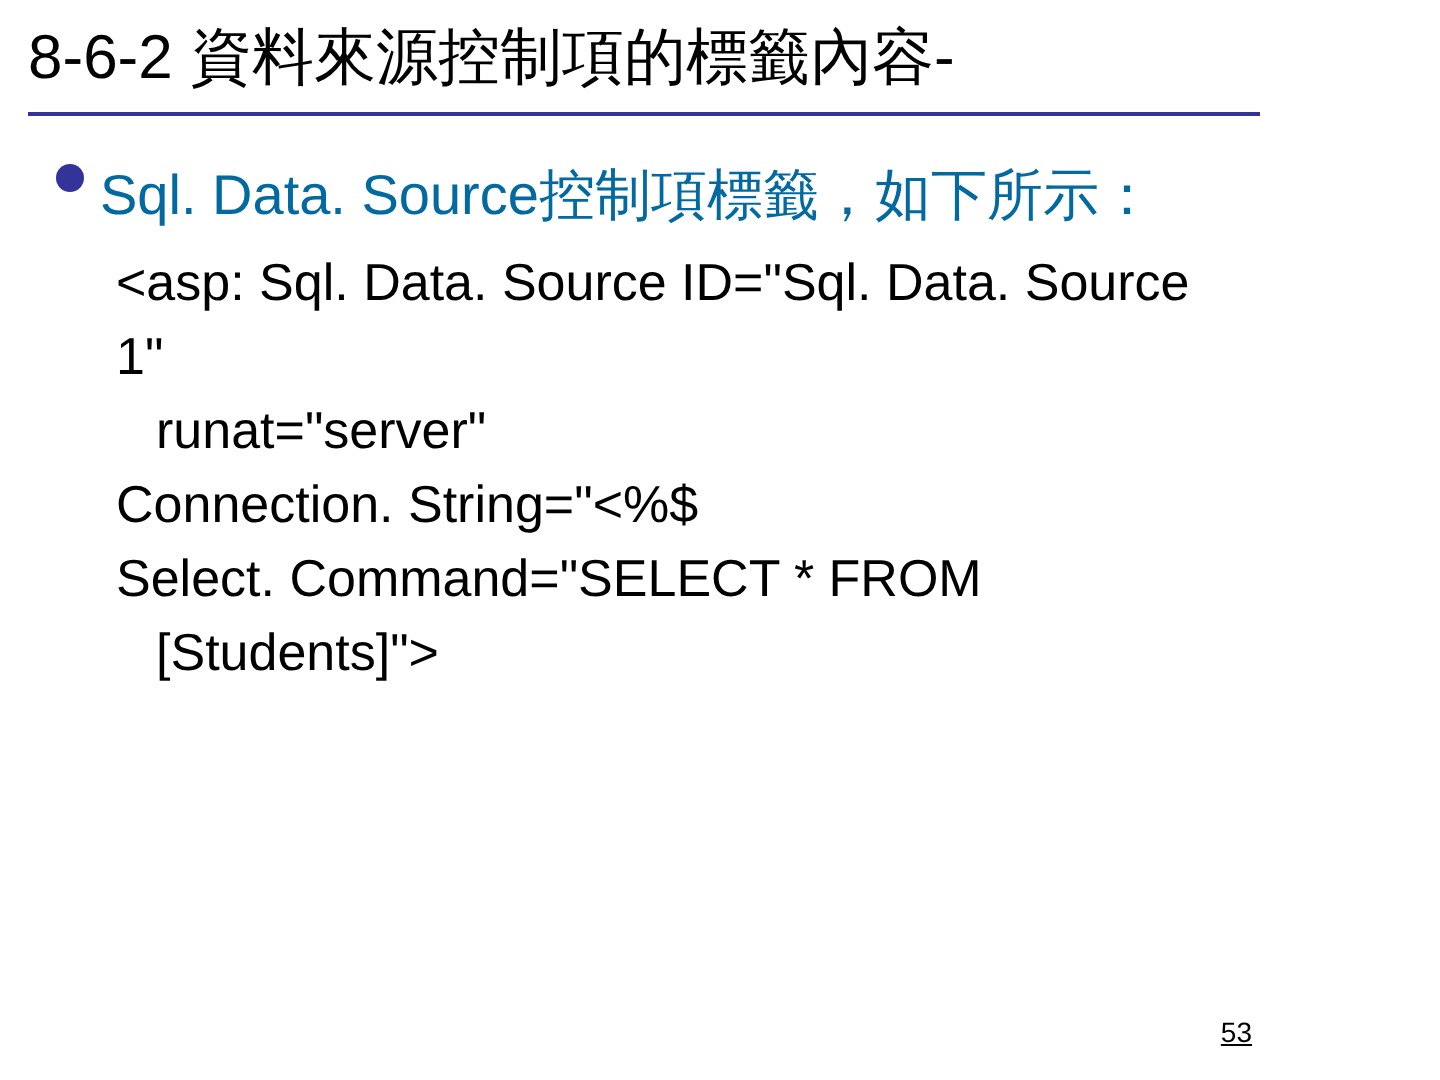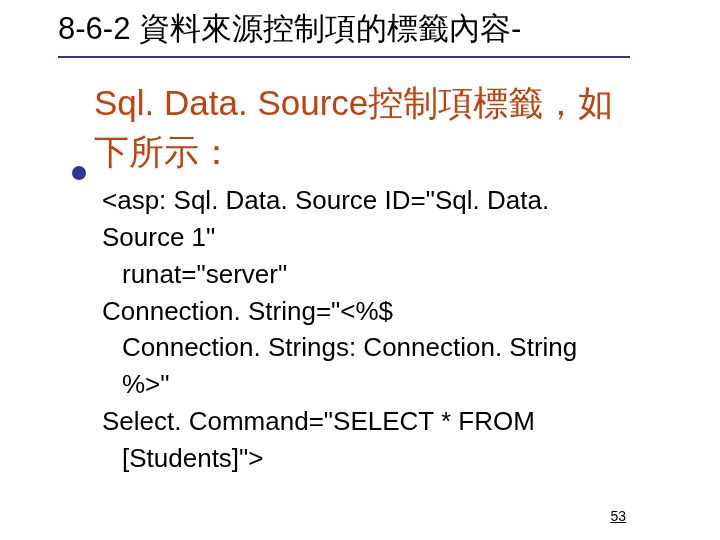--- a/index.html
+++ b/index.html
@@ -9,40 +9,39 @@
     height: 540px;
     background: #ffffff;
     font-family: Arial, "Microsoft JhengHei", "PMingLiU", sans-serif;
     overflow: hidden;
   }
   .slide {
     width: 644px;
     height: 540px;
     position: relative;
     box-sizing: border-box;
-    padding-left: 44px;
   }
   .title-block {
     padding: 8px 14px 2px 14px;
     font-size: 31px;
     color: #000;
     line-height: 1.35;
   }
   .title-underline {
     margin: 4px 14px 0 14px;
     border-bottom: 2px solid #333399;
   }
   .body {
     padding: 20px 24px 0 28px;
   }
   .bullet-line {
     display: flex;
-    align-items: flex-end;
-    font-size: 35px;
-    color: #c2410c;
+    align-items: flex-start;
+    font-size: 28px;
+    color: #0369a1;
     line-height: 1.4;
   }
   .bullet-dot {
     width: 14px;
     height: 14px;
     border-radius: 50%;
     background: #333399;
     flex: 0 0 14px;
     margin-right: 8px;
     position: relative;
@@ -78,20 +77,19 @@
   <div class="body">
     <div class="bullet-line">
       <span class="bullet-dot"></span>
       <span>Sql. Data. Source控制項標籤，如下所示：</span>
     </div>
 
     <div class="code-block">
       <div>&lt;asp: Sql. Data. Source ID="Sql. Data. Source 1"</div>
       <div class="indent1">runat="server"</div>
       <div>Connection. String="&lt;%$</div>
-      <div class="indent1">Connection. Strings: Connection. String %&gt;"</div>
       <div>Select. Command="SELECT * FROM</div>
       <div class="indent1">[Students]"&gt;</div>
     </div>
   </div>
 
   <div class="page-num">53</div>
 </div>
 
 </body></html>

